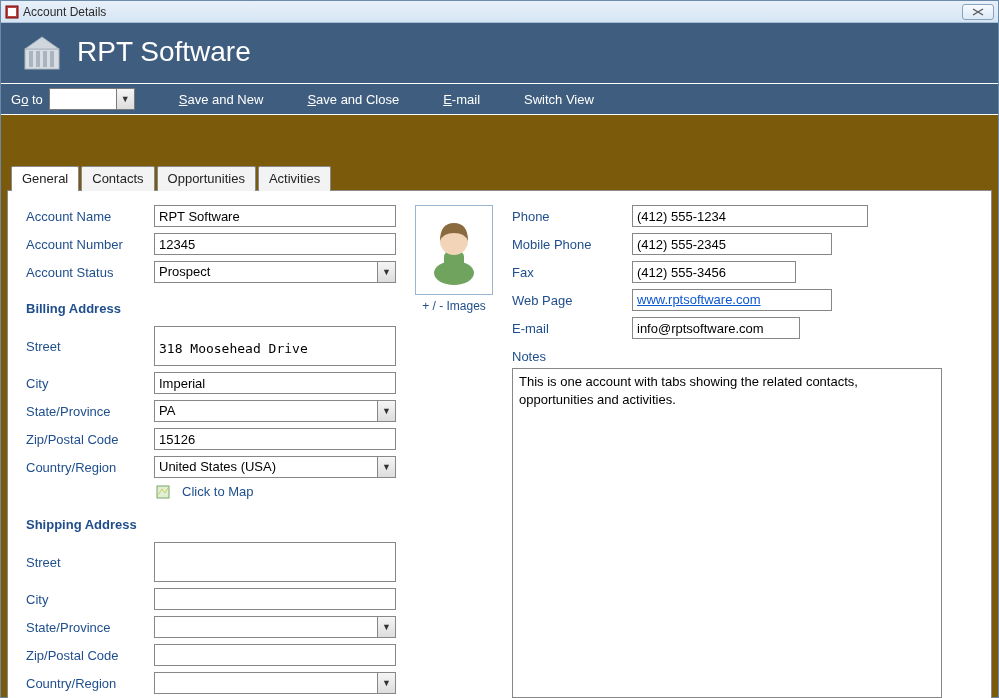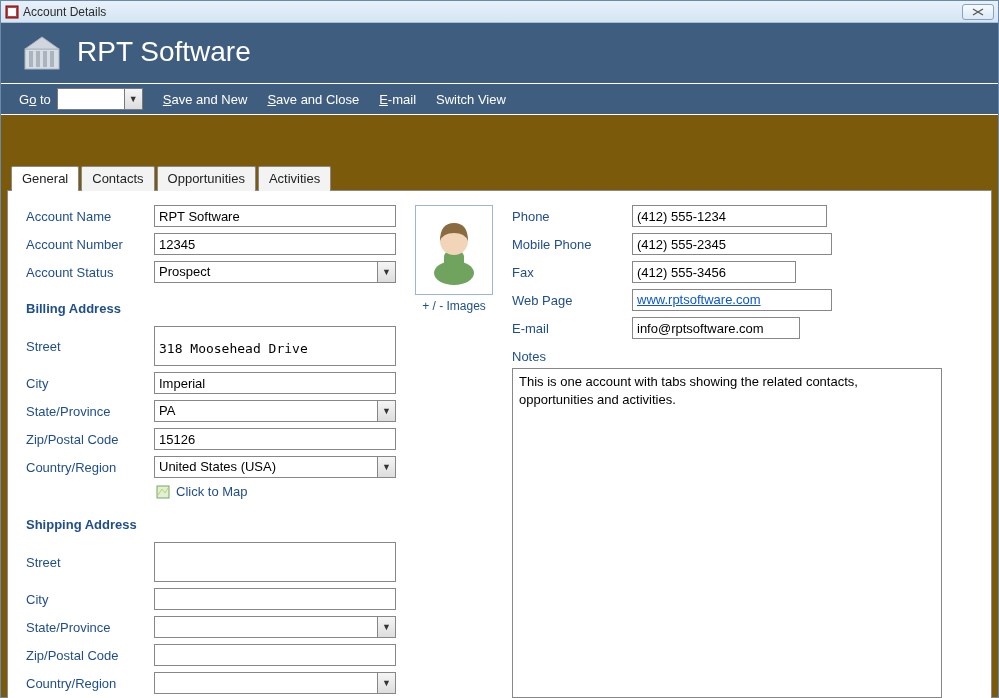--- a/index.html
+++ b/index.html
@@ -10,21 +10,21 @@
 .titlebar { height: 22px; background: linear-gradient(#e8f1fa, #d5e5f4); border-bottom: 1px solid #a7bfd6; display: flex; align-items: center; padding: 0 4px; }
 .titlebar .app-icon { width: 14px; height: 14px; margin-right: 4px; }
 .titlebar .title { font-size: 12px; color: #2b2b2b; flex: 1; }
 .titlebar .close-btn { width: 32px; height: 16px; border: 1px solid #8aa3bd; border-radius: 3px; background: linear-gradient(#f7fbff,#dce9f5); display:flex; align-items:center; justify-content:center; font-size:11px; color:#555; }
 
 .header-area { background: #3f5e7f; color: #fff; }
 .brand-row { display: flex; align-items: center; padding: 8px 20px 10px 20px; }
 .brand-icon { width: 42px; height: 42px; margin-right: 14px; display:flex; align-items:center; justify-content:center; }
 .brand-title { font-size: 28px; font-weight: 300; color: #fff; }
 
-.toolbar { height: 32px; border-top: 1px solid #fff; border-bottom: 1px solid #fff; display: flex; align-items: center; padding: 0 18px; gap: 20px; }
+.toolbar { height: 32px; border-top: 1px solid #fff; border-bottom: 1px solid #fff; display: flex; align-items: center; padding: 0 10px; gap: 44px; }
 .toolbar .goto { display:flex; align-items:center; gap:6px; }
 .toolbar .goto-label { color:#fff; font-size:13px; }
 .toolbar .goto-label .ul { text-decoration: underline; }
 .goto-combo { width: 86px; height: 22px; background:#fff; border:1px solid #7a7a7a; display:flex; }
 .goto-combo .dd { width:18px; border-left:1px solid #7a7a7a; background:linear-gradient(#f5f5f5,#ddd); display:flex;align-items:center;justify-content:center; font-size:9px; color:#333;}
 .toolbar-btn { color:#fff; font-size:13px; cursor:pointer; }
 .toolbar-btn .ul { text-decoration: underline; }
 
 .frame { background:#7c5a0c; padding: 6px; height: calc(698px - 22px - 62px - 32px); }
 .tab-strip { display:flex; gap:2px; padding-left:4px; position:relative; top:1px; z-index:2;}
@@ -48,21 +48,21 @@
 
 .avatar-box { width:78px; height:90px; border:1px solid #9bb6d3; background:#fff; margin:0 auto 4px auto; display:flex; align-items:center; justify-content:center; }
 .img-toggle { font-size:12px; color:#1f4e8c; cursor:pointer; }
 
 .right-label { width:120px; color:#1f4e8c; font-size:13px; }
 .link-val { color:#0b57d0; text-decoration:underline; }
 
 .notes-label { color:#1f4e8c; font-size:13px; margin:10px 0 4px 0; }
 .notes-box { width: 430px; height: 330px; border:1px solid #878787; background:#fff; padding:4px 6px; font-size:13px; line-height:1.35; }
 
-.map-link { display:flex; align-items:center; gap:6px; margin: 6px 0 0 130px; color:#1f4e8c; font-size:13px; cursor:pointer; }
+.map-link { display:flex; align-items:center; gap:12px; margin: 6px 0 0 130px; color:#1f4e8c; font-size:13px; cursor:pointer; }
 .map-icon { width:14px; height:14px; }
 </style>
 </head>
 <body>
 
 <div class="window">
   <div class="titlebar">
     <span class="app-icon">
       <svg width="14" height="14">
           <rect x="1" y="1" width="12" height="12" fill="#b44" stroke="#700"></rect>
@@ -206,21 +206,21 @@
               <circle cx="27" cy="26" r="14" fill="#f2d5b8"></circle>
               <path d="M13 26 Q13 8 27 8 Q41 8 41 26 Q38 18 27 18 Q16 18 13 26" fill="#8a6a3f"></path>
             </svg>
           </div>
           <div class="img-toggle">+ / -  Images</div>
         </div>
 
         <div class="col-right">
           <div class="fld-row">
             <div class="right-label">Phone</div>
-            <input class="fld-input" style="width: 195px; flex: 0 0 auto;" value="(412) 555-1234">
+            <input class="fld-input" style="width: 236px; flex: 0 0 auto;" value="(412) 555-1234">
           </div>
           <div class="fld-row">
             <div class="right-label">Mobile Phone</div>
             <input class="fld-input" style="width: 200px; flex: 0 0 auto;" value="(412) 555-2345">
           </div>
           <div class="fld-row">
             <div class="right-label">Fax</div>
             <input class="fld-input" style="width: 164px; flex: 0 0 auto;" value="(412) 555-3456">
           </div>
           <div class="fld-row">

